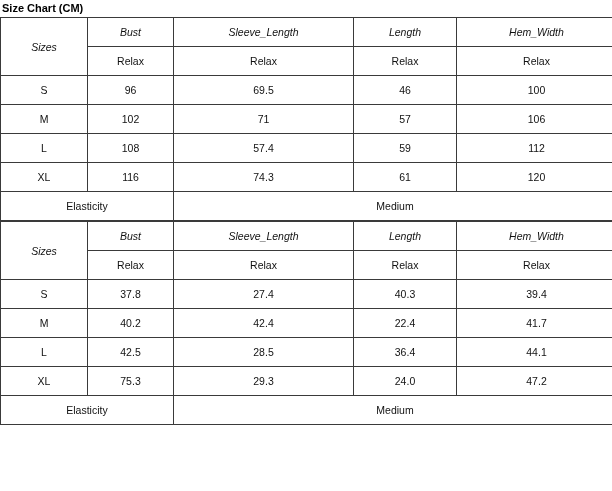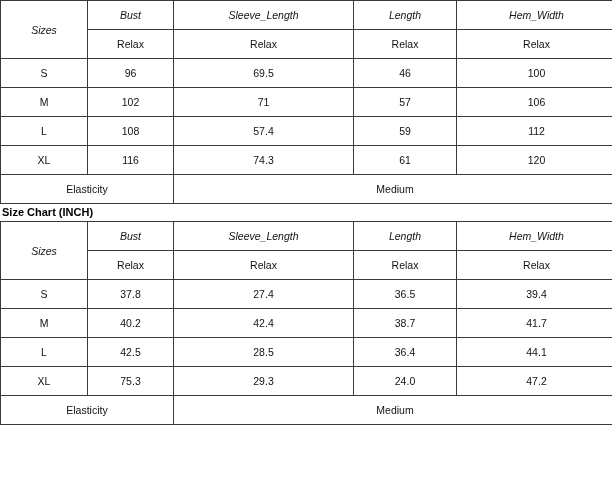--- a/index.html
+++ b/index.html
@@ -55,20 +55,21 @@
   .sub-row td { height: 29px; }
   .data-row td { height: 30px; }
   .elastic-row td { height: 29px; }
 </style>
 </head>
 <body>
 
 <div class="page">
 
   <div class="chart-block">
+    <div class="chart-title">Size Chart (CM)</div>
     <table class="size-table">
       <tbody>
           <tr class="hdr-row">
         <td class="col-sizes" rowspan="2">Sizes</td>
         <td class="col-bust">Bust</td>
         <td class="col-sleeve">Sleeve_Length</td>
         <td class="col-length">Length</td>
         <td class="col-hem">Hem_Width</td>
       </tr>
       <tr class="sub-row">
@@ -107,48 +108,47 @@
       </tr>
       <tr class="elastic-row">
         <td colspan="2">Elasticity</td>
         <td colspan="3">Medium</td>
       </tr>
     </tbody>
       </table>
   </div>
 
   <div class="chart-block">
-    <div class="chart-title">Size Chart (INCH)</div>
     <table class="size-table">
       <tbody>
           <tr class="hdr-row">
         <td class="col-sizes" rowspan="2">Sizes</td>
         <td class="col-bust">Bust</td>
         <td class="col-sleeve">Sleeve_Length</td>
         <td class="col-length">Length</td>
         <td class="col-hem">Hem_Width</td>
       </tr>
       <tr class="sub-row">
         <td class="col-bust">Relax</td>
         <td class="col-sleeve">Relax</td>
         <td class="col-length">Relax</td>
         <td class="col-hem">Relax</td>
       </tr>
       <tr class="data-row">
         <td class="col-sizes">S</td>
         <td class="col-bust">37.8</td>
         <td class="col-sleeve">27.4</td>
-        <td class="col-length">36.5</td>
+        <td class="col-length">40.3</td>
         <td class="col-hem">39.4</td>
       </tr>
       <tr class="data-row">
         <td class="col-sizes">M</td>
         <td class="col-bust">40.2</td>
         <td class="col-sleeve">42.4</td>
-        <td class="col-length">38.7</td>
+        <td class="col-length">22.4</td>
         <td class="col-hem">41.7</td>
       </tr>
       <tr class="data-row">
         <td class="col-sizes">L</td>
         <td class="col-bust">42.5</td>
         <td class="col-sleeve">28.5</td>
         <td class="col-length">36.4</td>
         <td class="col-hem">44.1</td>
       </tr>
       <tr class="data-row">

